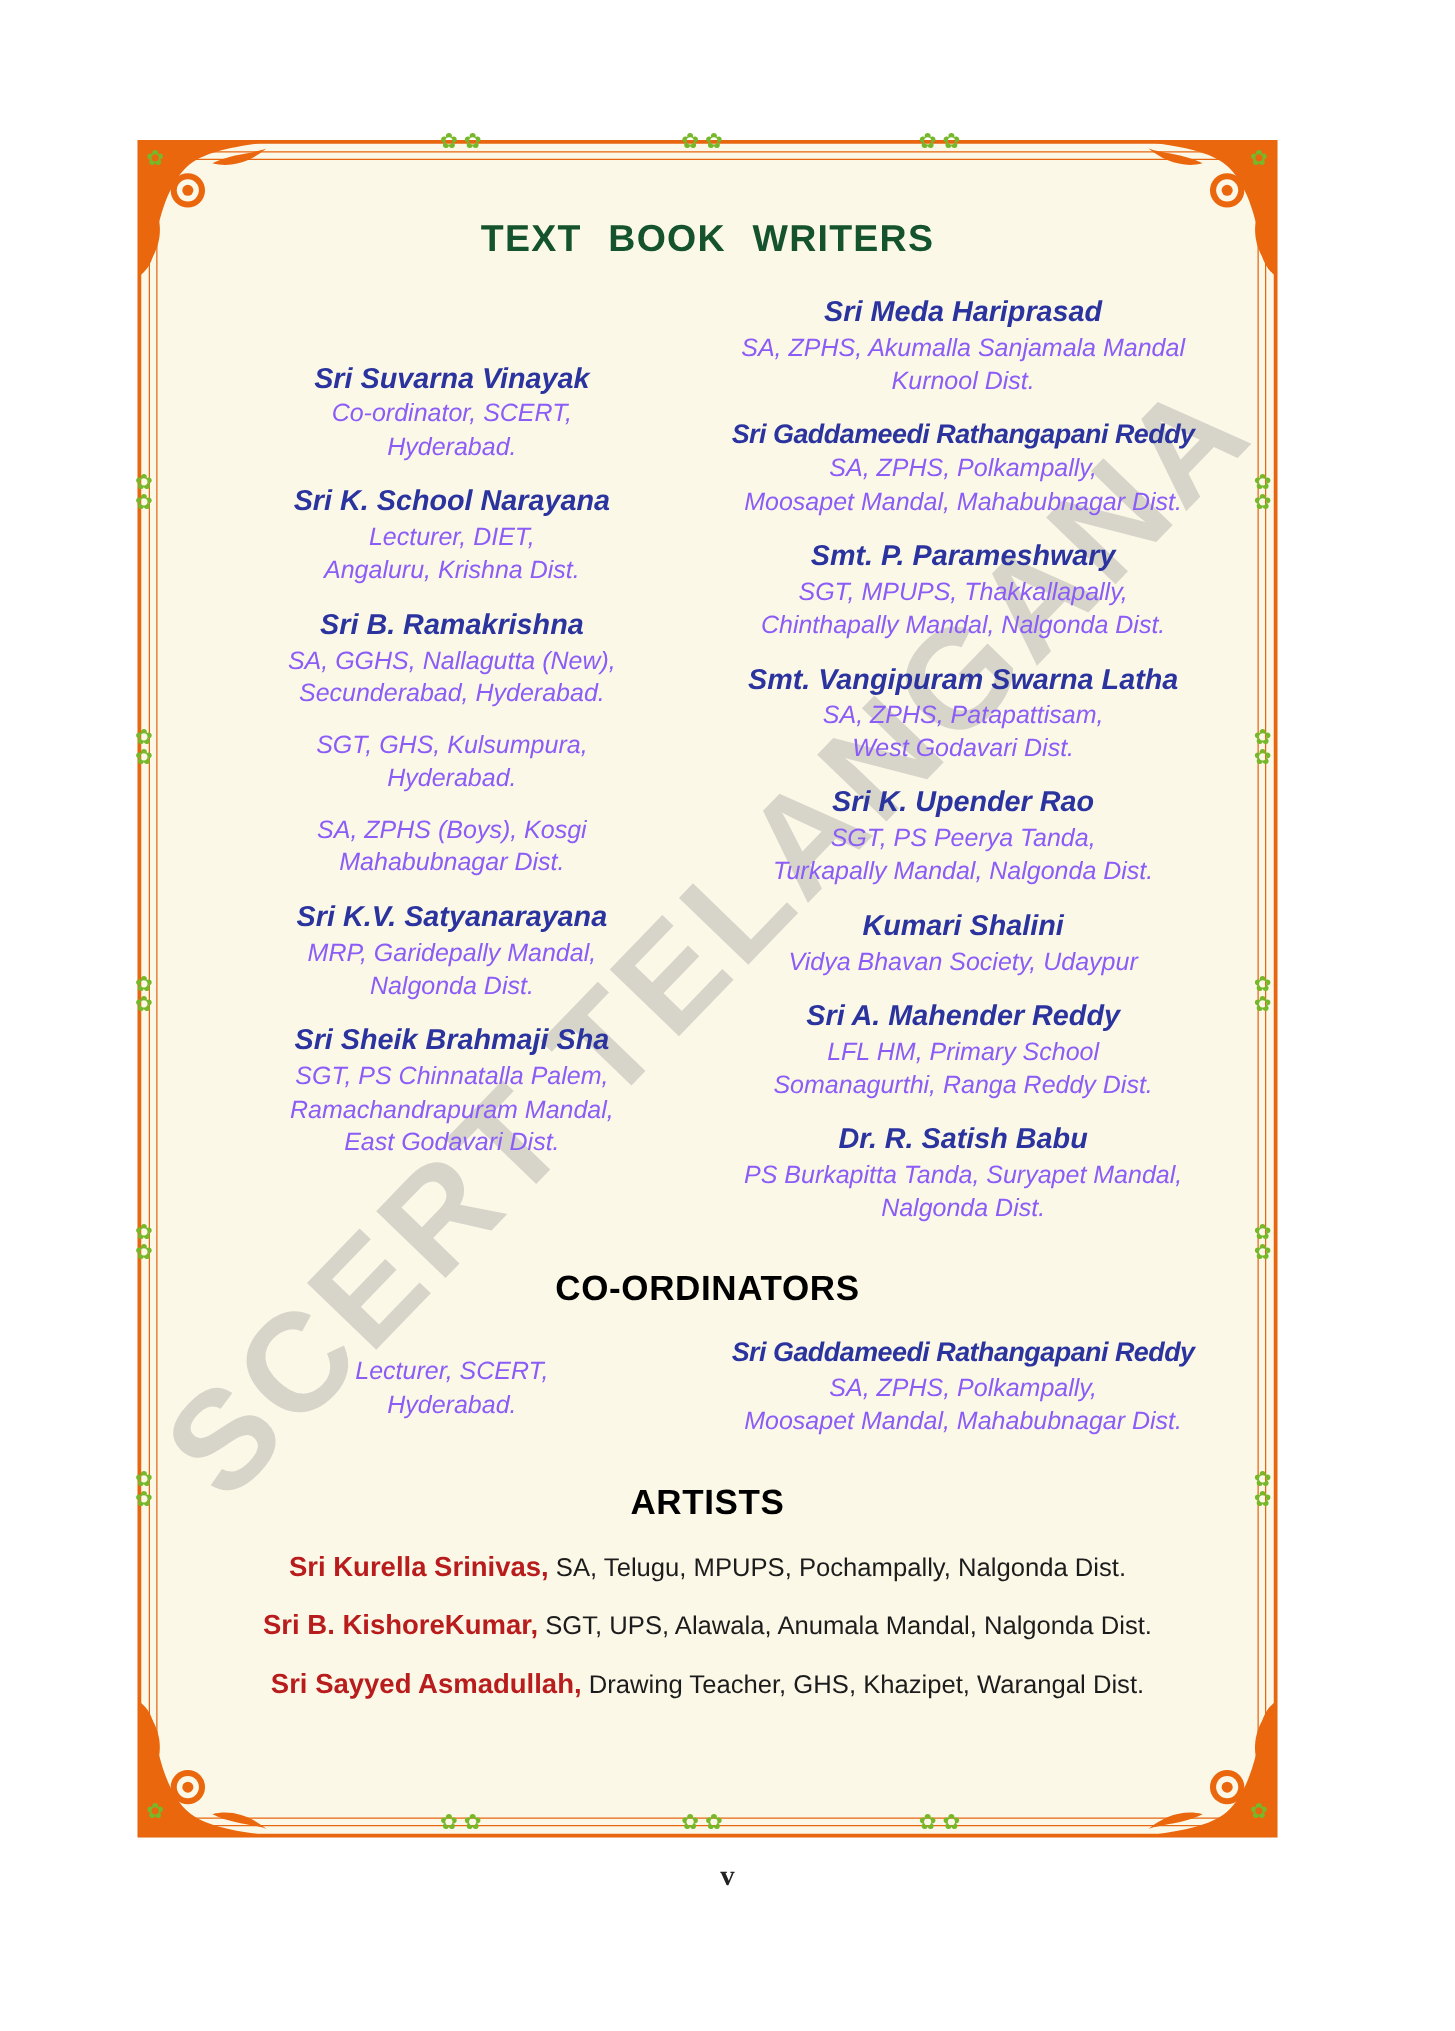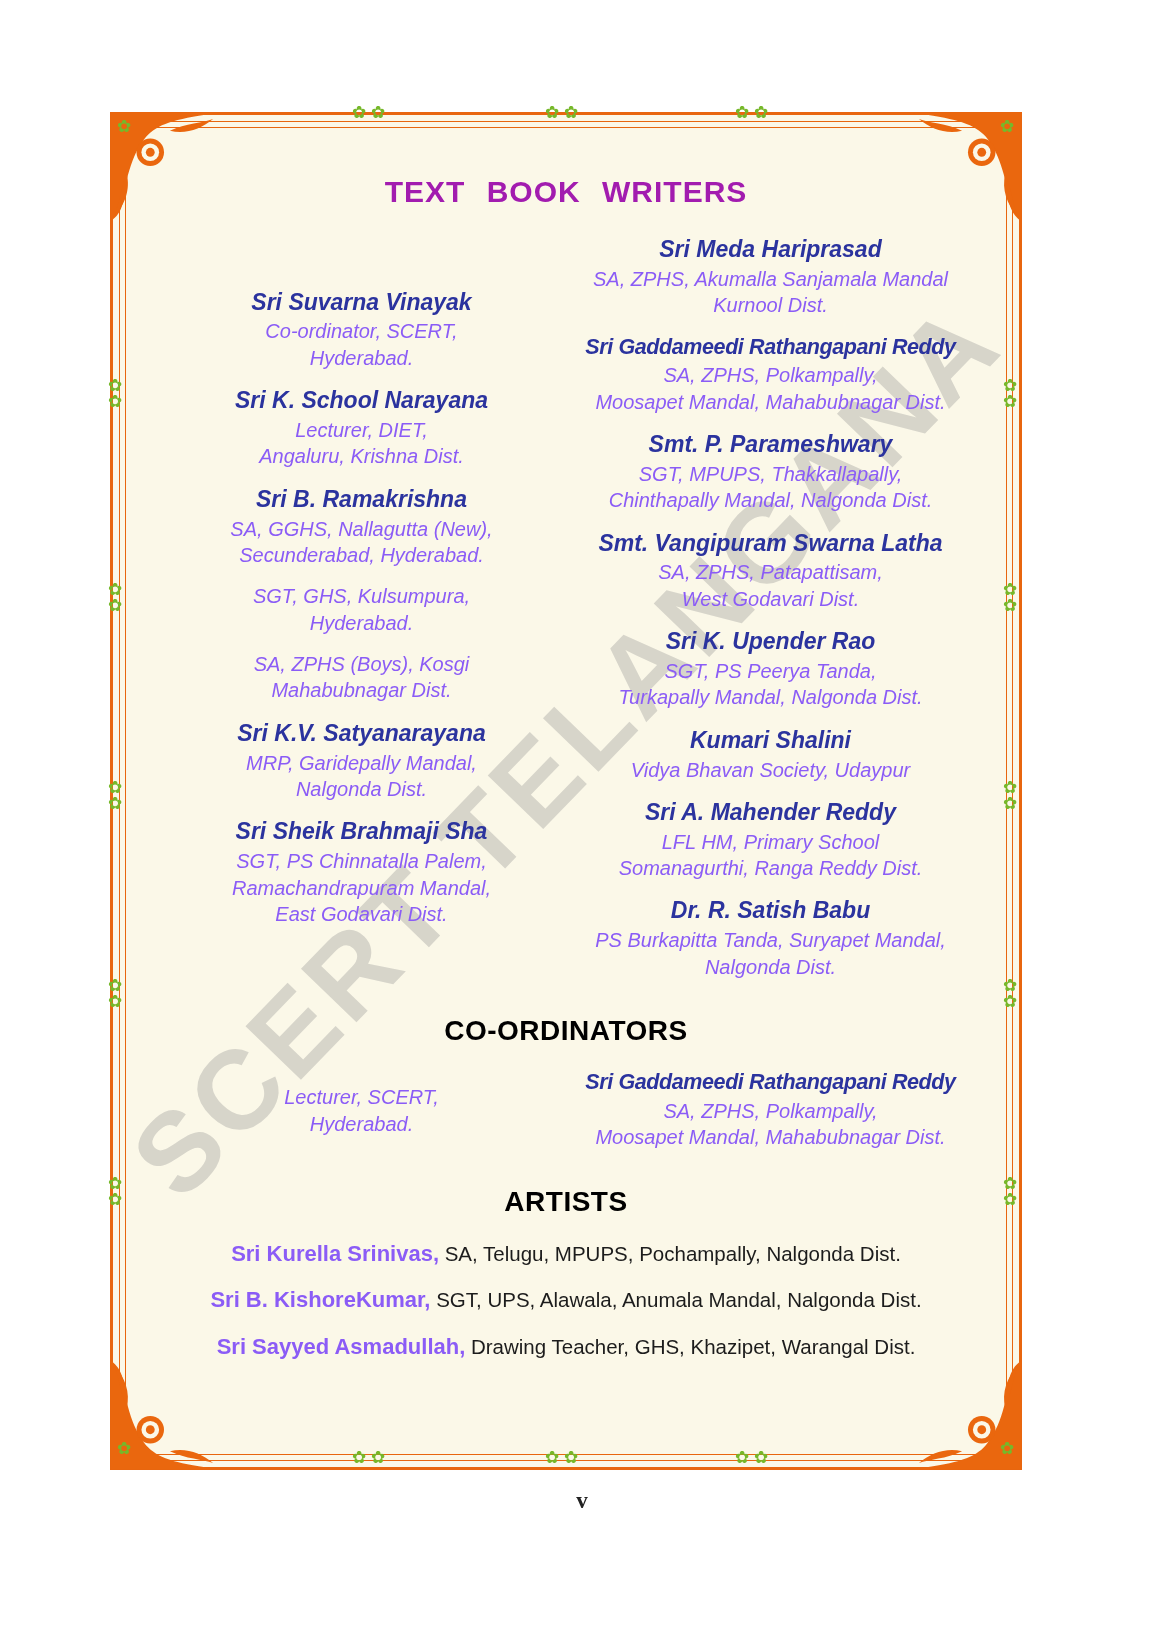--- a/index.html
+++ b/index.html
@@ -39,41 +39,41 @@
     z-index:1;pointer-events:none;
   }
   
   .content{
     position:absolute;inset:18px;z-index:2;
     padding:28px 26px 0 26px;box-sizing:border-box;
     text-align:center;
   }
   .page-title{
     margin:14px 0 26px 0;
-    color:#a21caf;font-size:30px;font-weight:bold;
+    color:#14532d;font-size:30px;font-weight:bold;
     letter-spacing:1px;word-spacing:12px;
   }
   .columns{display:flex;align-items:center;font-style:italic;}
   .col{width:50%;box-sizing:border-box;padding:0 6px;}
   .entry{margin-bottom:15px;}
   .entry-name{
     color:#2B339E;font-size:23px;font-weight:bold;line-height:1.25;
   }
   .entry-name.tight{font-size:21.5px;letter-spacing:-0.4px;}
   .entry-details{
     color:#8b5cf6;font-size:20px;line-height:1.32;white-space:pre-line;
     margin-top:2px;
   }
   .section-heading{
     margin:20px 0 22px 0;
     color:#000000;font-size:28px;font-weight:bold;letter-spacing:0.5px;
   }
   .artists-list{margin-top:4px;}
   .artist-item{margin:0 0 18px 0;font-size:20.5px;color:#1c1c1c;line-height:1.3;}
-  .artist-name{color:#8b5cf6;font-size:22px;font-weight:bold;}
+  .artist-name{color:#b91c1c;font-size:22px;font-weight:bold;}
   .page-number{
     position:absolute;left:0;right:0;top:1488px;text-align:center;
     font-family:"Liberation Serif", serif;font-weight:bold;
     font-size:23px;color:#222;
   }
 </style>
 </head>
 <body>
 
 <div class="page">

